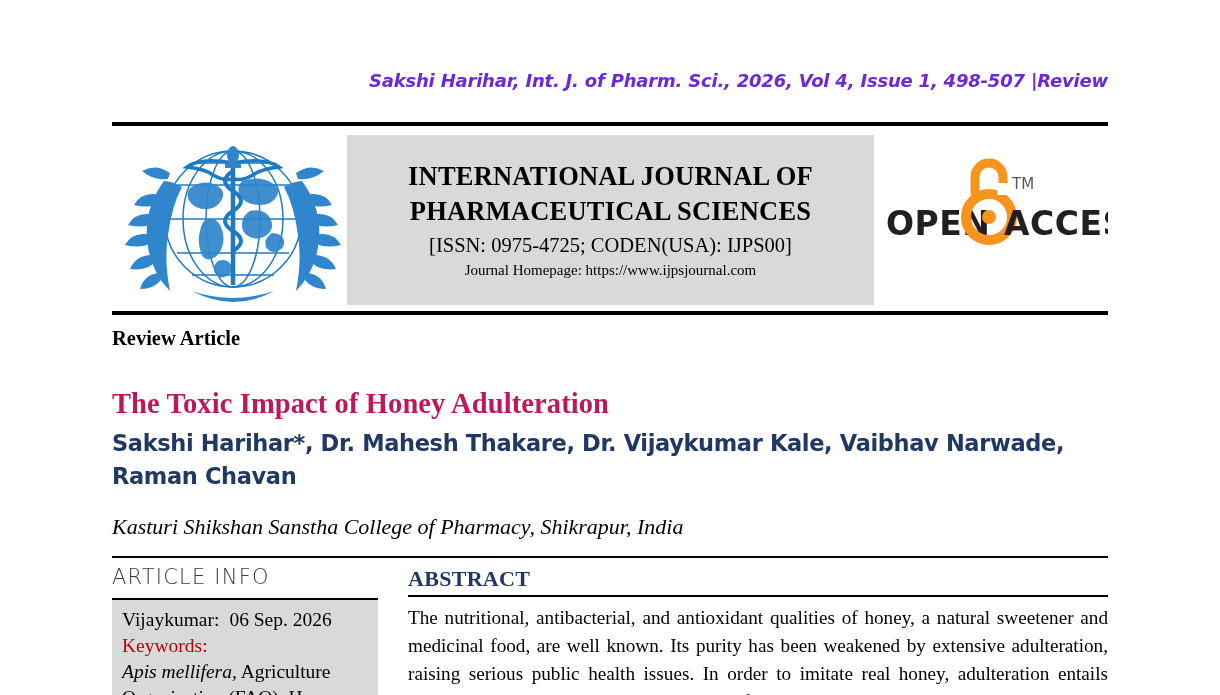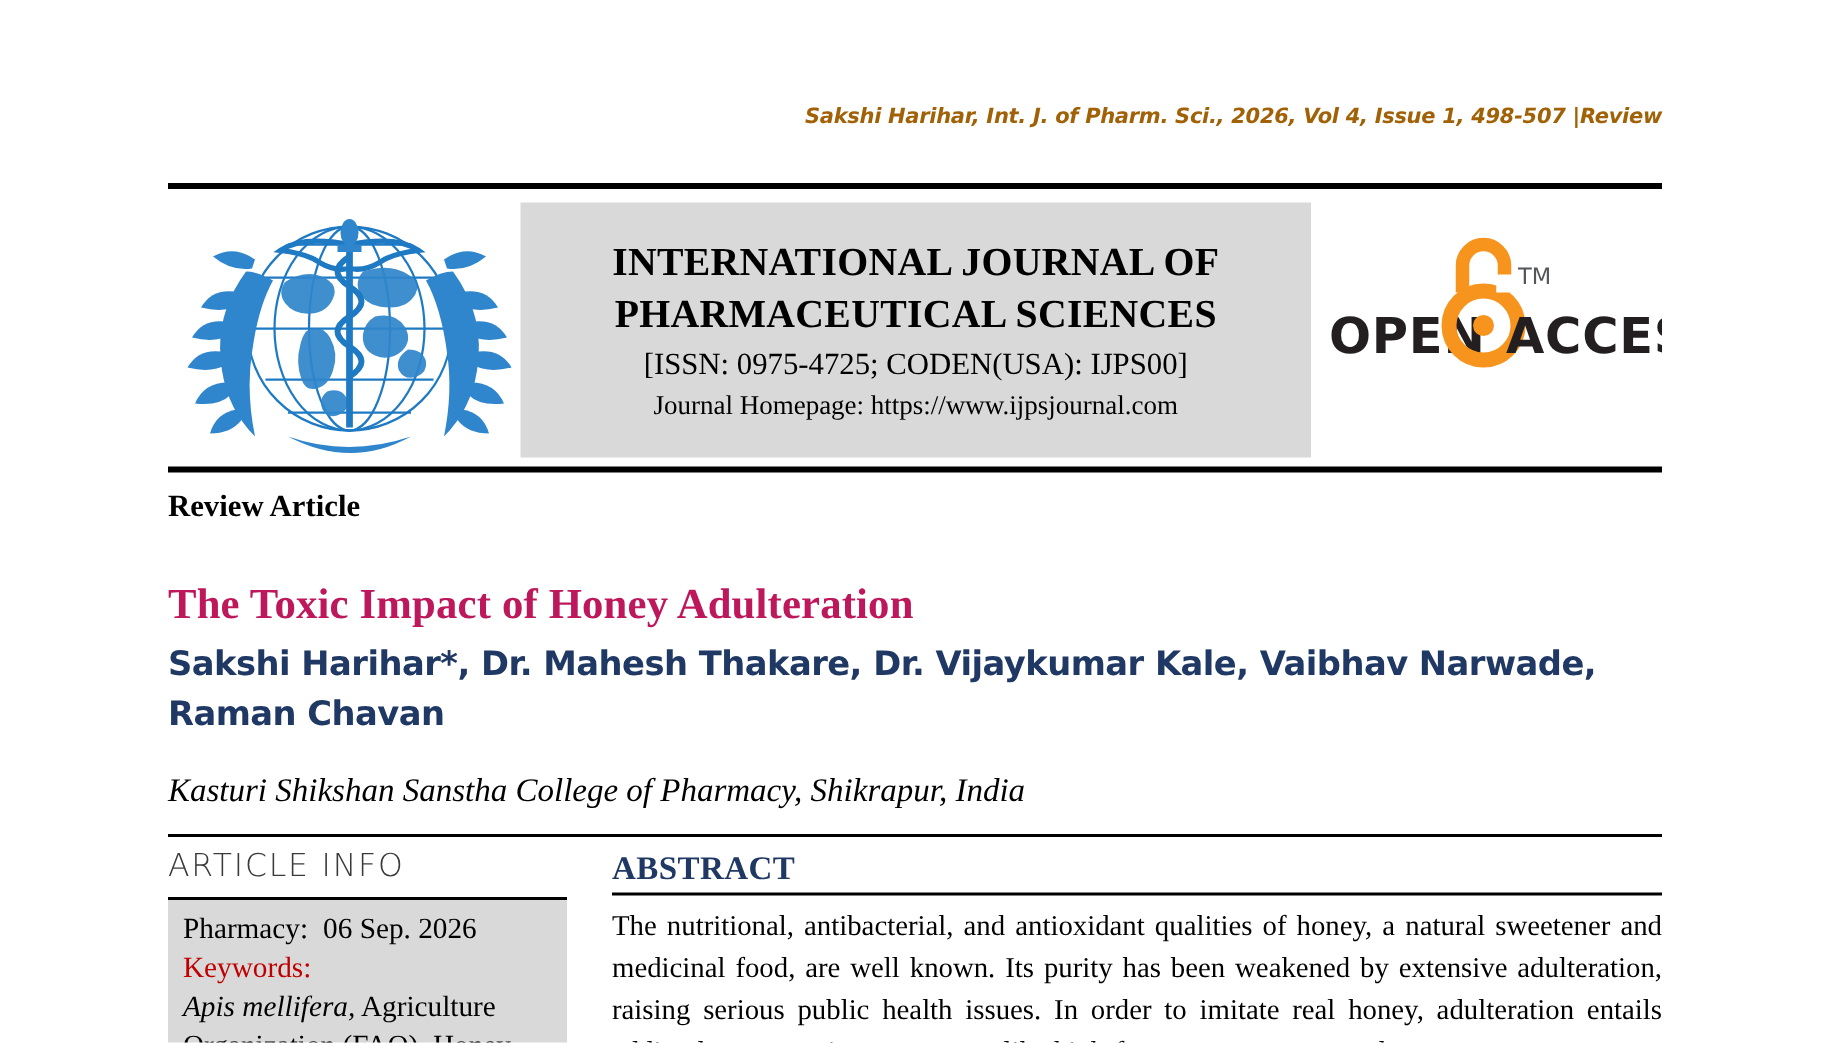--- a/index.html
+++ b/index.html
@@ -27,23 +27,23 @@
   
   .running-head {
     position: absolute;
     left: 112px;
     top: 70px;
     width: 996px;
     text-align: right;
     font-family: "DejaVu Sans", sans-serif;
     font-style: italic;
     font-weight: 600;
-    font-size: 14px;
+    font-size: 18px;
     letter-spacing: -0.2px;
-    color: #a16207;
+    color: #6d28d9;
     white-space: nowrap;
   }
 
   
   .rule-thick {
     position: absolute;
     left: 112px;
     width: 996px;
     height: 4px;
     background: #000000;
@@ -102,21 +102,21 @@
   .journal-issn {
     font-family: "Liberation Serif", serif;
     font-size: 20.5px;
     line-height: 1.42;
     text-align: center;
     color: #000000;
     margin-top: 2px;
   }
   .journal-home {
     font-family: "Liberation Serif", serif;
-    font-size: 18px;
+    font-size: 15px;
     line-height: 1.42;
     text-align: left;
     color: #000;
   }
 
   .oa-logo {
     position: absolute;
     left: 768px;
     top: 22px;
     width: 228px;
@@ -353,21 +353,21 @@
   <div class="authors">Sakshi Harihar*, Dr. Mahesh Thakare, Dr. Vijaykumar Kale, Vaibhav Narwade, Raman Chavan</div>
 
   <div class="affiliation">Kasturi Shikshan Sanstha College of Pharmacy, Shikrapur, India</div>
 
   <div class="rule-thin"></div>
 
   <div class="info-col">
     <div class="info-heading">ARTICLE INFO</div>
     <div class="info-box">
       <div class="info-line">
-        <span class="pub-label">Pharmacy:</span><span>06 Sep. 2026</span>
+        <span class="pub-label">Vijaykumar:</span><span>06 Sep. 2026</span>
       </div>
       <div class="info-keywords-label">Keywords:</div>
       <div class="info-keywords">
         <em>Apis mellifera,</em>
         <span>Agriculture Organization (FAO), Honey</span>
       </div>
     </div>
   </div>
 
   <div class="abstract-col">

